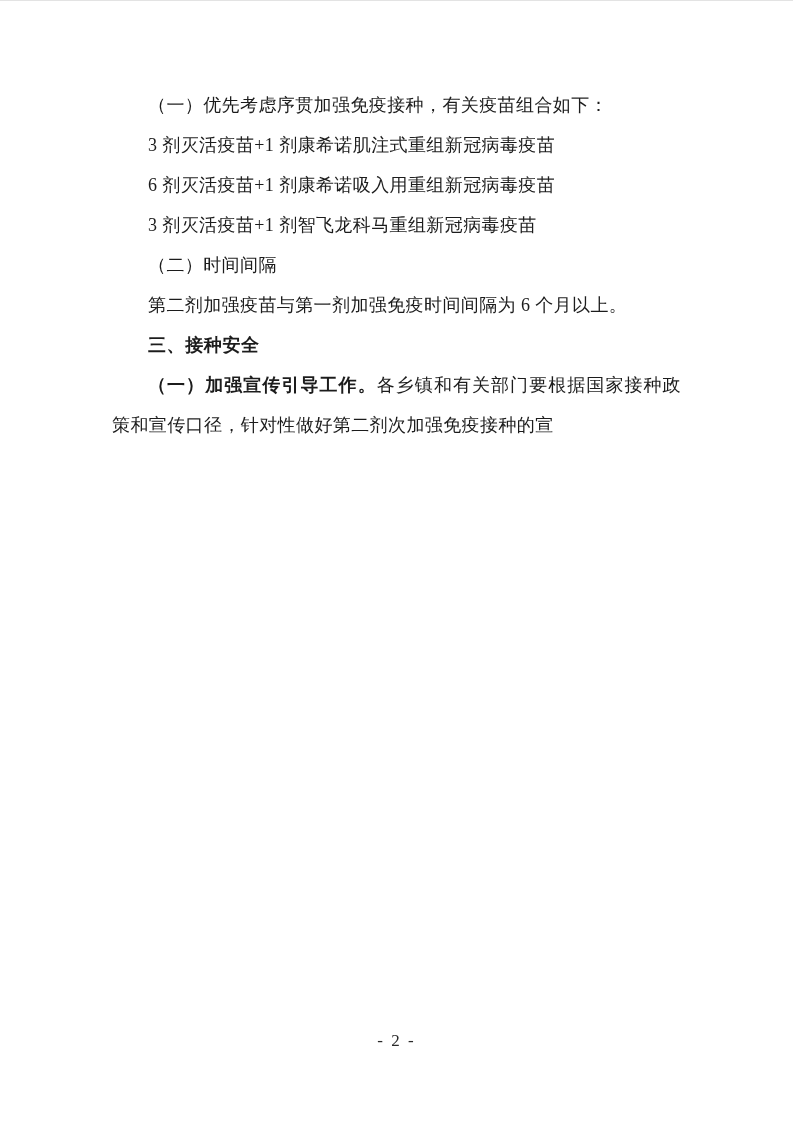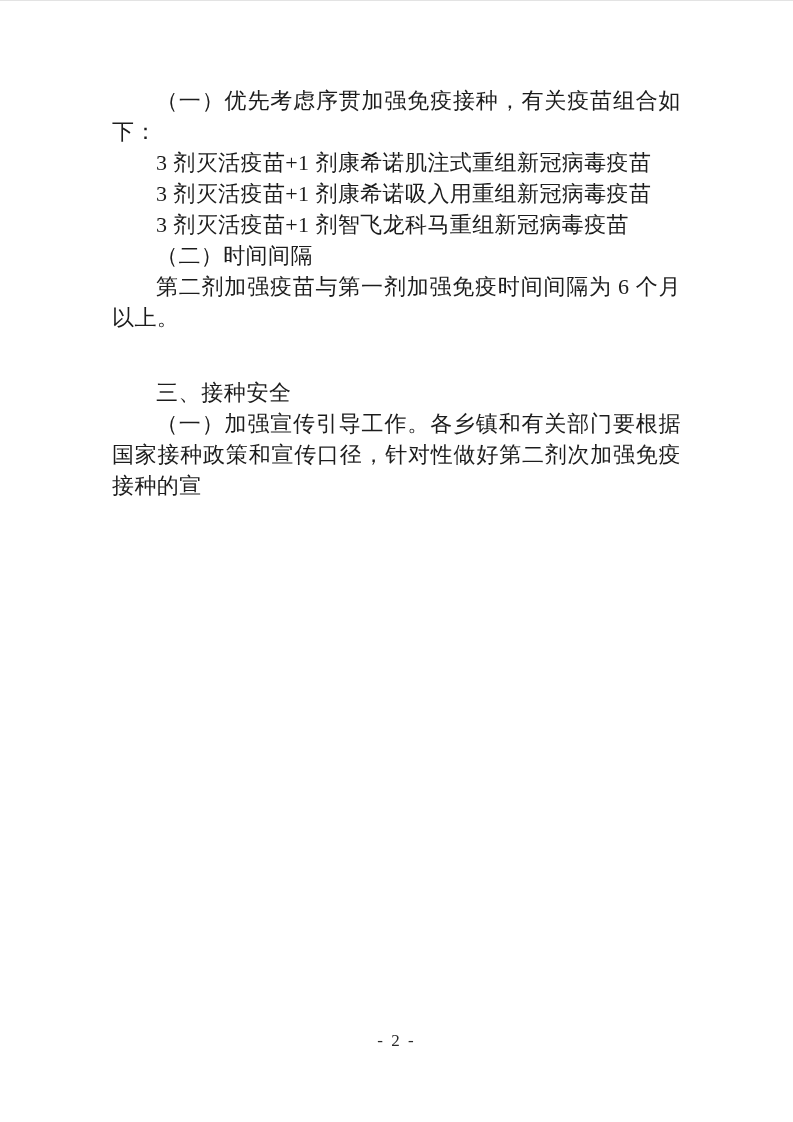--- a/index.html
+++ b/index.html
@@ -18,57 +18,56 @@
     box-sizing: border-box;
   }
   .page-body {
     position: absolute;
     top: 84px;
     left: 112px;
     width: 569px;
   }
   .para {
     margin: 0;
-    font-size: 22px;
-    line-height: 31px;
+    font-size: 18px;
+    line-height: 40px;
     text-align: justify;
     text-justify: inter-ideograph;
     text-indent: 2em;
     word-break: break-all;
     letter-spacing: 0.4px;
   }
   .para.heading {
     font-family: "Liberation Sans", "DejaVu Sans", sans-serif;
-    font-weight: 400;
+    font-weight: 700;
     letter-spacing: 0.6px;
-    margin-top: 44px;
   }
   .lead-bold {
-    font-weight: 400;
+    font-weight: 700;
     margin-top: 24px;
   }
   .page-footer {
     position: absolute;
     top: 1028px;
     left: 0;
     width: 793px;
     text-align: center;
     font-size: 17px;
     line-height: 24px;
     color: #2a2a2a;
     letter-spacing: 2px;
   }
 </style>
 </head>
 <body>
 
 <div class="page-body">
   <p class="para">（一）优先考虑序贯加强免疫接种，有关疫苗组合如下：</p>
   <p class="para">3 剂灭活疫苗+1 剂康希诺肌注式重组新冠病毒疫苗</p>
-  <p class="para">3 剂灭活疫苗+1 剂康希诺吸入用重组新冠病毒疫苗</p>
+  <p class="para">6 剂灭活疫苗+1 剂康希诺吸入用重组新冠病毒疫苗</p>
   <p class="para">3 剂灭活疫苗+1 剂智飞龙科马重组新冠病毒疫苗</p>
   <p class="para">（二）时间间隔</p>
   <p class="para">第二剂加强疫苗与第一剂加强免疫时间间隔为 6 个月以上。</p>
   <p class="para heading">三、接种安全</p>
   <p class="para"><span class="lead-bold">（一）加强宣传引导工作。</span><span>各乡镇和有关部门要根据国家接种政策和宣传口径，针对性做好第二剂次加强免疫接种的宣</span></p>
 </div>
 
 <div class="page-footer">- 2 -</div>
 
 </body></html>

